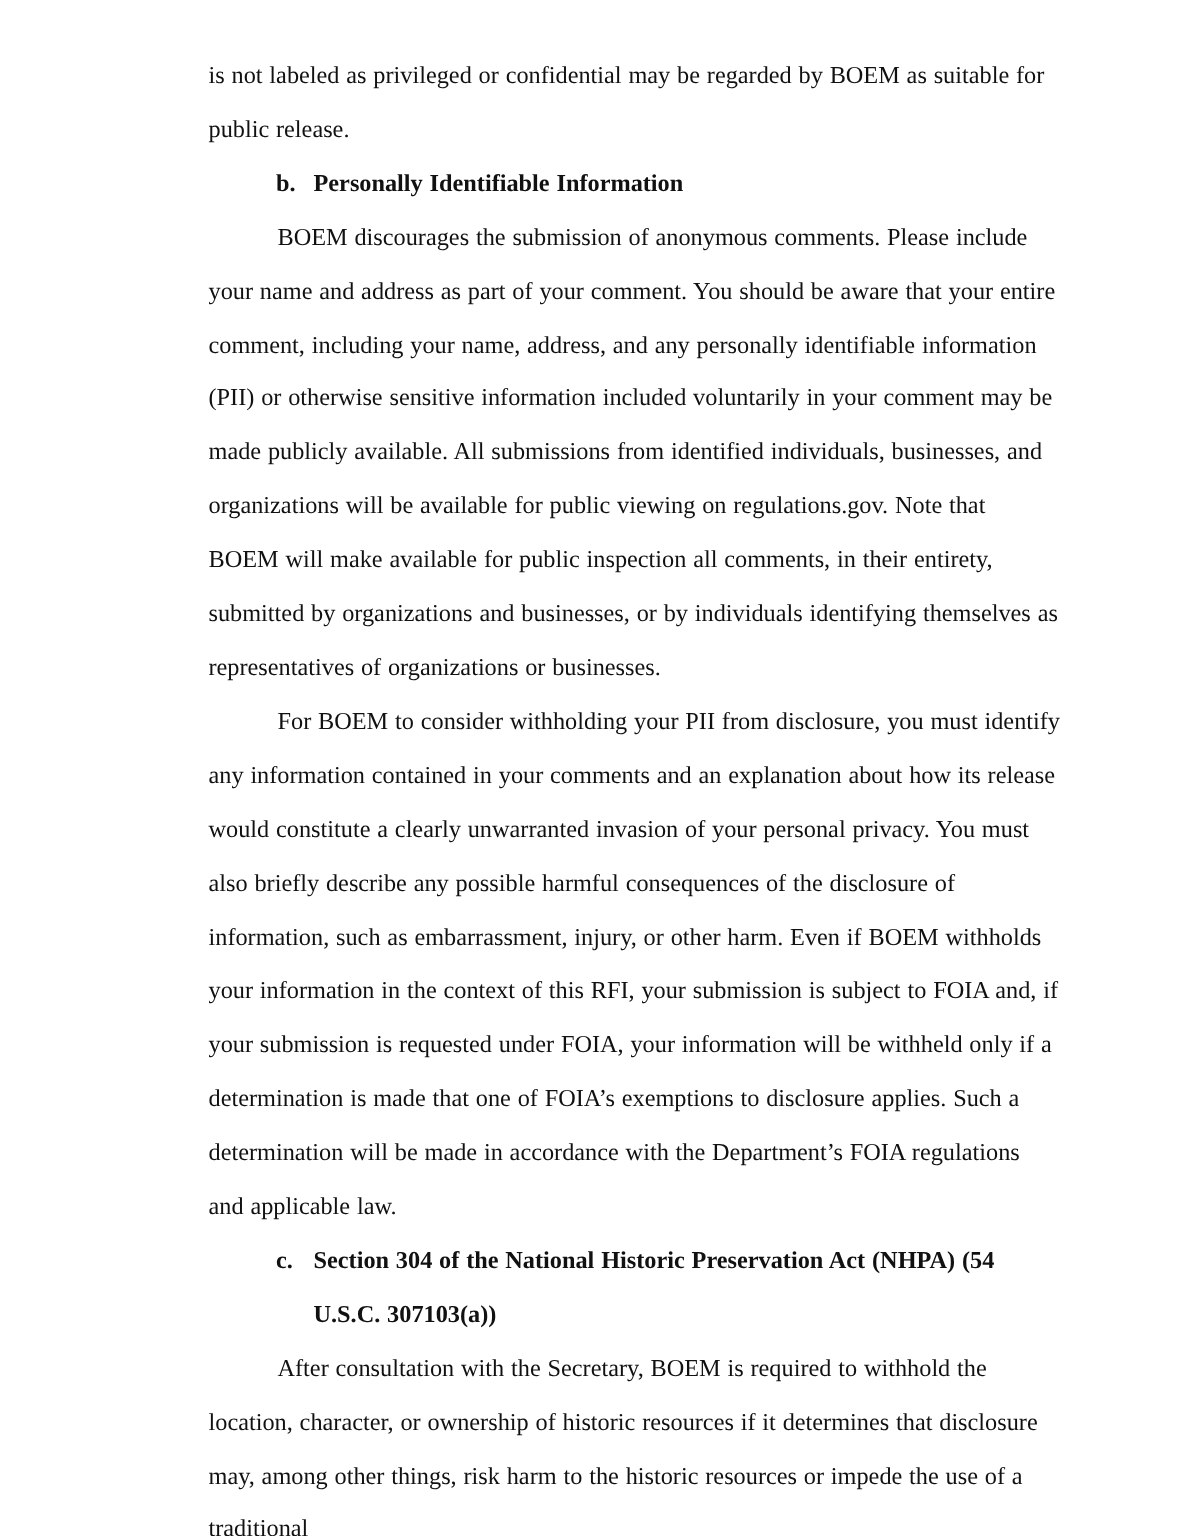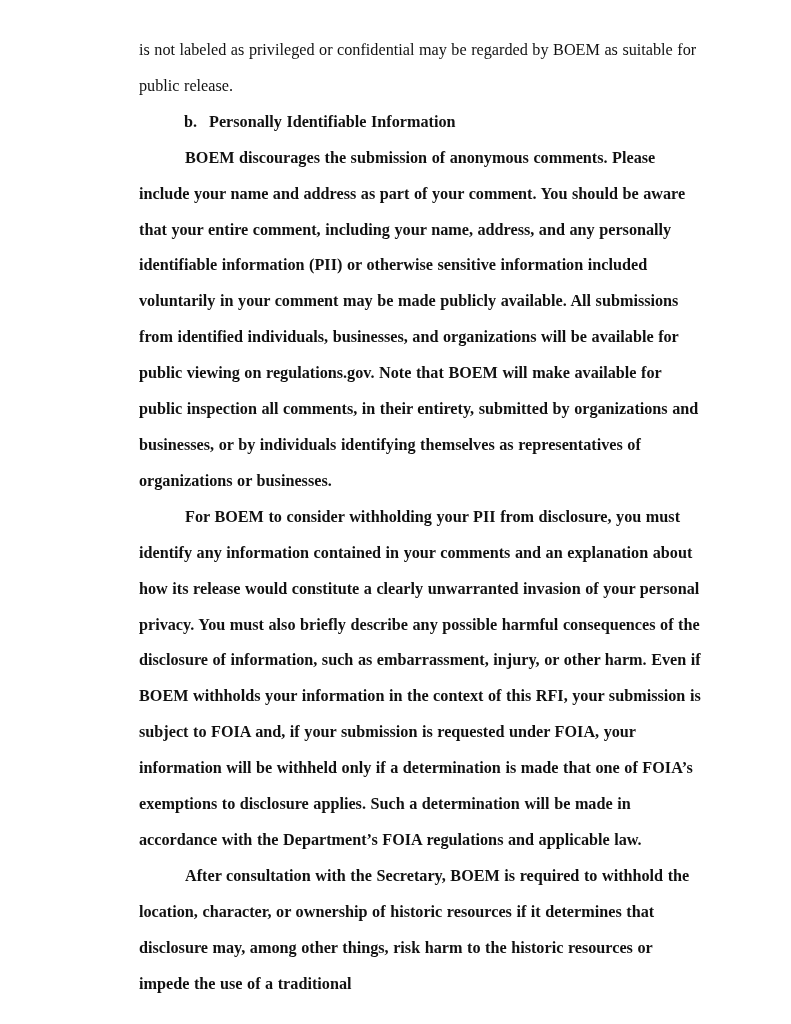--- a/index.html
+++ b/index.html
@@ -23,21 +23,20 @@
   }
   .doc-block {
     font-size: 16.2px;
     line-height: 35.9px;
     text-align: left;
     margin: 0;
     word-spacing: 0.5px;
   }
   .para-indent {
     text-indent: 46px;
-    font-weight: bold;
   }
   .para-noindent {
     text-indent: 0;
   }
   .list-item {
     margin-left: 70px;
     text-indent: -25px;
     font-weight: bold;
   }
   .list-label {
@@ -48,15 +47,16 @@
 </style>
 </head>
 <body>
 
 <div class="page">
   <div id="doc-content">
       <p class="doc-block para-noindent">is not labeled as privileged or confidential may be regarded by BOEM as suitable for public release.</p>
       <p class="doc-block list-item"><span class="list-label">b.</span><span>Personally Identifiable Information</span></p>
       <p class="doc-block para-indent">BOEM discourages the submission of anonymous comments. Please include your name and address as part of your comment. You should be aware that your entire comment, including your name, address, and any personally identifiable information (PII) or otherwise sensitive information included voluntarily in your comment may be made publicly available. All submissions from identified individuals, businesses, and organizations will be available for public viewing on regulations.gov. Note that BOEM will make available for public inspection all comments, in their entirety, submitted by organizations and businesses, or by individuals identifying themselves as representatives of organizations or businesses.</p>
       <p class="doc-block para-indent">For BOEM to consider withholding your PII from disclosure, you must identify any information contained in your comments and an explanation about how its release would constitute a clearly unwarranted invasion of your personal privacy. You must also briefly describe any possible harmful consequences of the disclosure of information, such as embarrassment, injury, or other harm. Even if BOEM withholds your information in the context of this RFI, your submission is subject to FOIA and, if your submission is requested under FOIA, your information will be withheld only if a determination is made that one of FOIA’s exemptions to disclosure applies. Such a determination will be made in accordance with the Department’s FOIA regulations and applicable law.</p>
+      <p class="doc-block list-item"><span class="list-label">c.</span><span>Section 304 of the National Historic Preservation Act (NHPA) (54 U.S.C. 307103(a))</span></p>
       <p class="doc-block para-indent">After consultation with the Secretary, BOEM is required to withhold the location, character, or ownership of historic resources if it determines that disclosure may, among other things, risk harm to the historic resources or impede the use of a traditional</p>
     </div>
 </div>
 
 </body></html>

